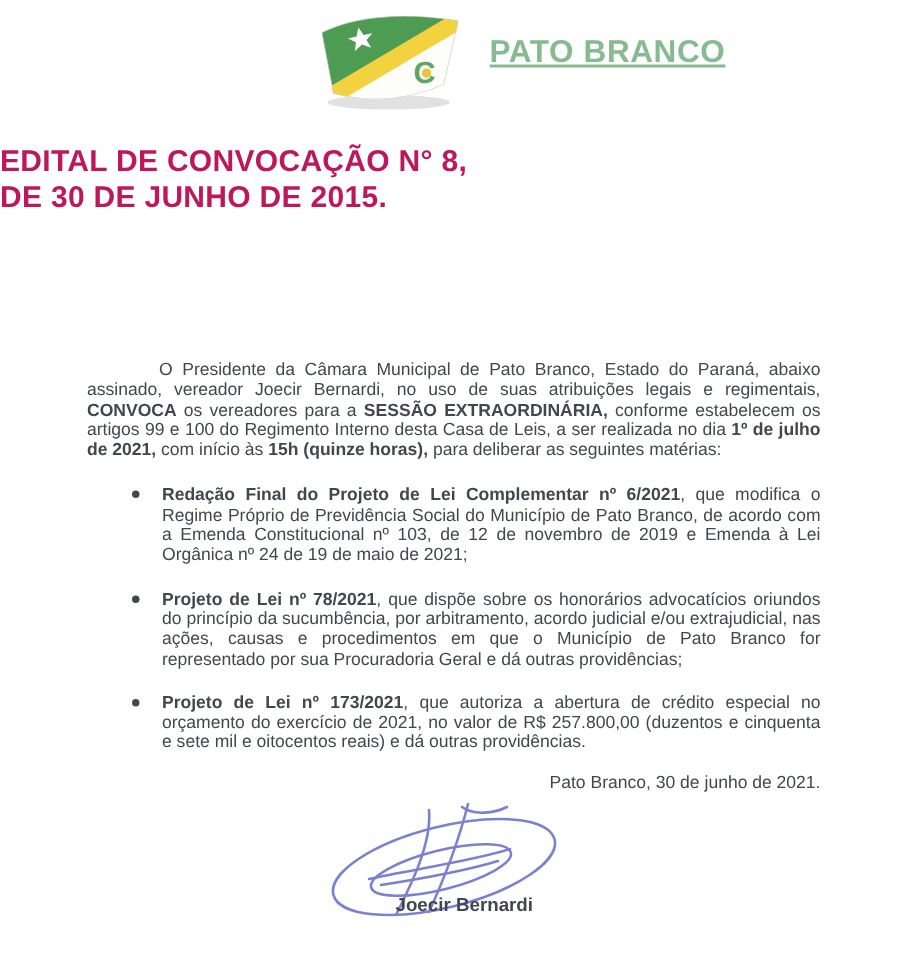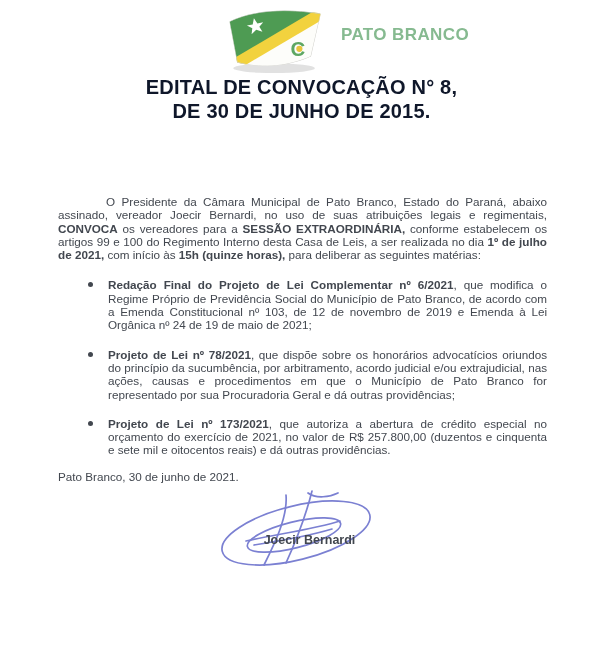--- a/index.html
+++ b/index.html
@@ -6,38 +6,38 @@
   .page{
     width:603px;height:648px;background:#fff;position:relative;overflow:hidden;
     font-family:"Liberation Sans","DejaVu Sans",sans-serif;color:#454a52;
   }
   
   .header{display:flex;align-items:center;justify-content:center;padding-top:6px;
           position:relative;left:44px;gap:9px;}
   .flag{width:110px;height:70px;flex:0 0 auto;}
   .org{display:flex;flex-direction:column;justify-content:center;margin-top:-12px;}
   .org-line1{font-size:15.5px;letter-spacing:.2px;color:#55585d;}
-  .org-line2{font-size:17px;font-weight:bold;letter-spacing:.4px;color:#86ba90;margin-top:0px;}
+  .org-line2{font-size:21px;font-weight:bold;letter-spacing:.4px;color:#86ba90;margin-top:0px;text-decoration:underline;}
   
-  .title{text-align:center;font-weight:bold;font-size:20px;
-         line-height:23.5px;color:#0f172a;letter-spacing:.2px;}
+  .title{margin-top:21px;text-align:left;font-weight:bold;font-size:20px;
+         line-height:23.5px;color:#be185d;letter-spacing:.2px;}
   
-  .content{margin:72px 56px 0 58px;font-size:11.7px;line-height:13.3px;color:#42474f;}
+  .content{margin:96px 56px 0 58px;font-size:11.7px;line-height:13.3px;color:#42474f;}
   .intro{text-align:justify;text-indent:48px;}
   .matters{margin-top:17px;}
   .matter{position:relative;padding-left:50px;margin-bottom:16px;text-align:justify;}
   .bullet{position:absolute;left:30px;top:4px;width:5px;height:5px;border-radius:50%;
           background:#42474f;}
   .b{font-weight:bold;}
   .u{}
-  .dateline{text-align:left;margin-top:-3px;}
+  .dateline{text-align:right;margin-top:-3px;}
   
   .signature{position:relative;width:240px;height:100px;margin:6px auto 0;left:8px;}
   .scribble{position:absolute;left:18px;top:0;width:180px;height:88px;}
-  .sig-text{position:absolute;top:44px;left:0;width:100%;text-align:center;
+  .sig-text{position:absolute;top:62px;left:0;width:100%;text-align:center;
             font-weight:bold;font-size:12.5px;line-height:15px;color:#42474f;}
 </style>
 </head>
 <body>
 
 <div class="page">
 
   <div class="header">
     <svg class="flag" viewBox="0 0 110 72" aria-hidden="true">
       <ellipse cx="52" cy="64" rx="42" ry="5" fill="#bcbcbc" opacity="0.45"></ellipse>

